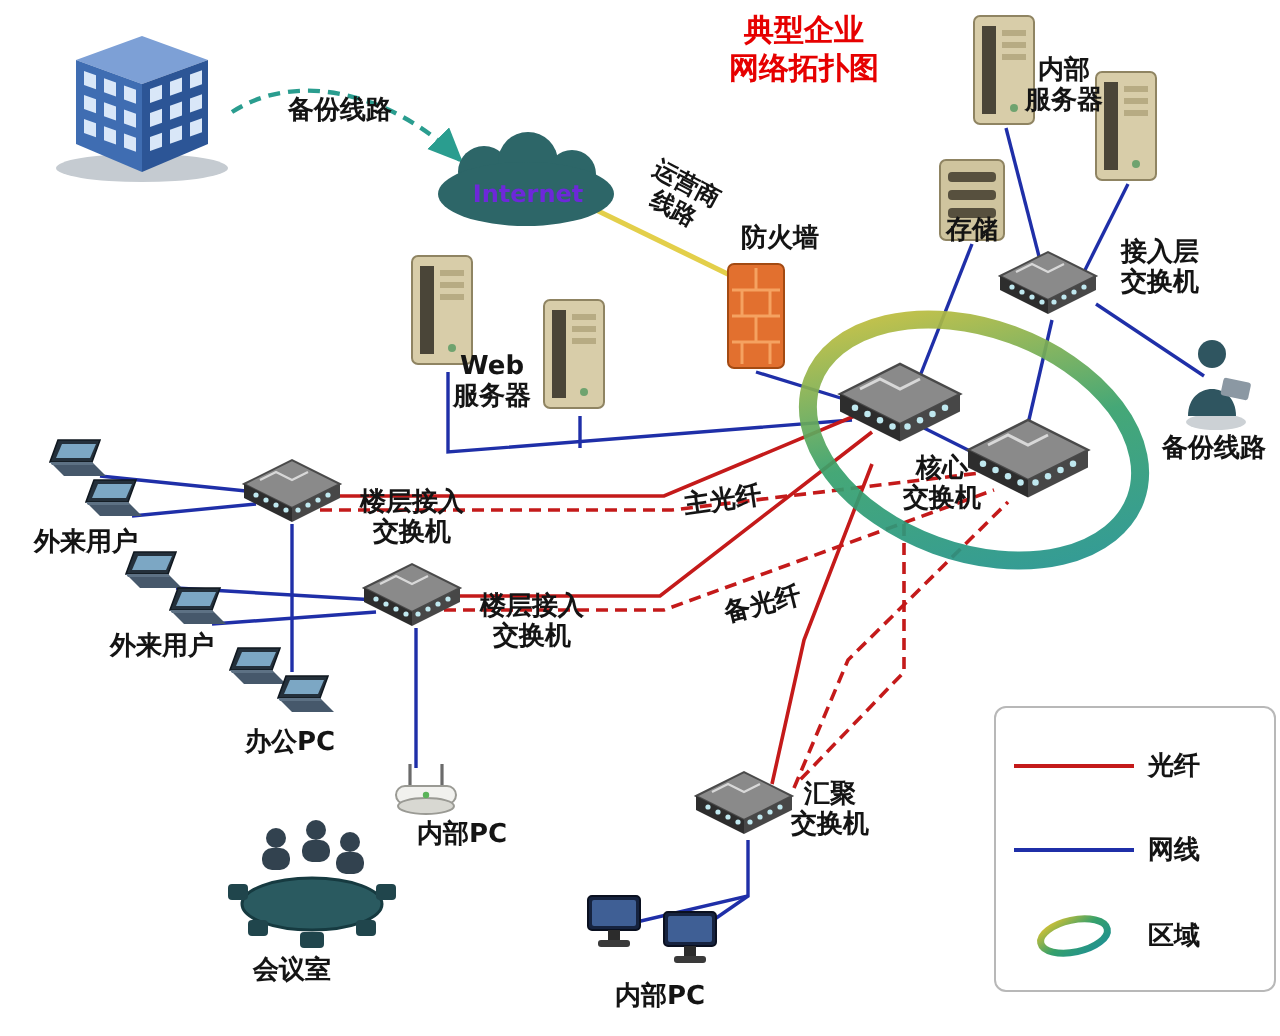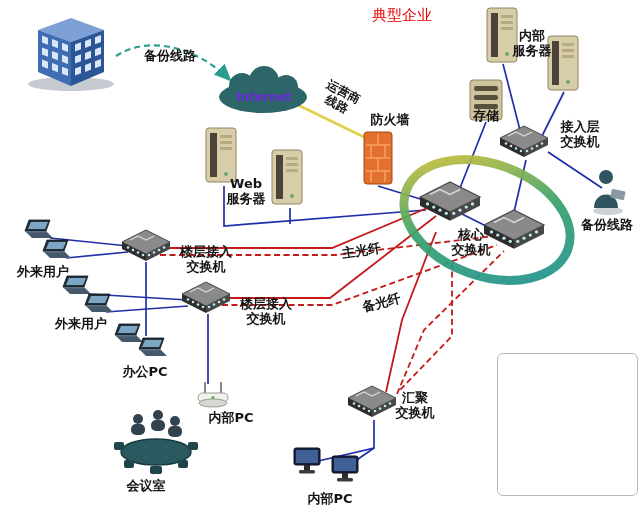--- a/index.html
+++ b/index.html
@@ -4,21 +4,21 @@
 <style>
   * { margin:0; padding:0; box-sizing:border-box; }
   html,body { background:#fff; font-family:"DejaVu Sans","Liberation Sans",sans-serif; }
   .stage { position:relative; width:640px; height:518px; background:#ffffff; overflow:hidden; }
   .layer { position:absolute; left:0; top:0; width:640px; height:518px; }
   .lbl { position:absolute; font-size:13px; font-weight:bold; color:#141414; text-align:center; line-height:1.18; }
   .lbl span { display:block; }
   .lbl.white { color:#6d28d9; font-size:12px; }
   .lbl.nowrap { white-space:nowrap; }
   .title { position:absolute; left:352px; top:6px; width:100px; text-align:center;
-           color:#e60000; font-weight:normal; font-size:15px; line-height:1.25; }
+           color:#e60000; font-weight:bold; font-size:15px; line-height:1.25; }
   .legend { position:absolute; left:497px; top:353px; width:141px; height:143px;
             background:#ffffff; border:1px solid #b8b8b8; border-radius:6px;
             padding:8px 8px 6px 8px; display:flex; flex-direction:column; justify-content:space-around; }
   .legend-row { display:flex; align-items:center; gap:6px; height:30px; }
   .legend-label { font-size:13px; font-weight:bold; color:#141414; white-space:nowrap; }
   .rot28 { transform:rotate(28deg); }
   .rotm8 { transform:rotate(-8deg); }
   .rotm14 { transform:rotate(-14deg); }
 </style>
 </head>
@@ -261,20 +261,21 @@
         <use href="#switch" x="348" y="386"></use>
       </g>
     <g>
       <use href="#monitor" x="294" y="448"></use>
         <use href="#monitor" x="332" y="456"></use>
     </g>
   </svg>
 
   <div class="title">
     <div>典型企业</div>
+    <div>网络拓扑图</div>
   </div>
 
   <div class="lbl nowrap" style="left:140px;top:48px;width:60px">备份线路</div>
   <div class="lbl white nowrap" style="left:233px;top:90px;width:62px">Internet</div>
 
   <div class="lbl rot28" style="left:318px;top:84px;width:44px;font-size:12px">
     <span>运营商</span>
     <span>线路</span>
   </div>
 
@@ -324,15 +325,40 @@
     <span>汇聚</span>
     <span>交换机</span>
   </div>
 
   <div class="lbl nowrap" style="left:304px;top:491px;width:52px">内部PC</div>
 
   <div class="lbl nowrap rotm8" style="left:342px;top:243px">主光纤</div>
   <div class="lbl nowrap rotm14" style="left:362px;top:295px">备光纤</div>
 
   <div class="legend">
+    <div class="legend-row">
+      <svg width="62" height="14">
+        <line x1="1" y1="7" x2="61" y2="7" stroke="#c41a1a" stroke-width="2"></line>
+      </svg>
+      <span class="legend-label">光纤</span>
+    </div>
+    <div class="legend-row">
+      <svg width="62" height="14">
+        <line x1="1" y1="7" x2="61" y2="7" stroke="#1f2fa8" stroke-width="2"></line>
+      </svg>
+      <span class="legend-label">网线</span>
+    </div>
+    <div class="legend-row">
+      <svg width="62" height="26">
+        <defs>
+          <linearGradient id="ringGradSmall" x1="0" y1="0" x2="1" y2="1">
+            <stop offset="0" stop-color="#e7c52e"></stop>
+            <stop offset="0.5" stop-color="#35a06b"></stop>
+            <stop offset="1" stop-color="#1d8f96"></stop>
+          </linearGradient>
+        </defs>
+        <ellipse cx="31" cy="13" rx="17" ry="8" transform="rotate(-12 31 13)" fill="none" stroke="url(#ringGradSmall)" stroke-width="3.5"></ellipse>
+      </svg>
+      <span class="legend-label">区域</span>
+    </div>
   </div>
 
 </div>
 
 </body></html>

